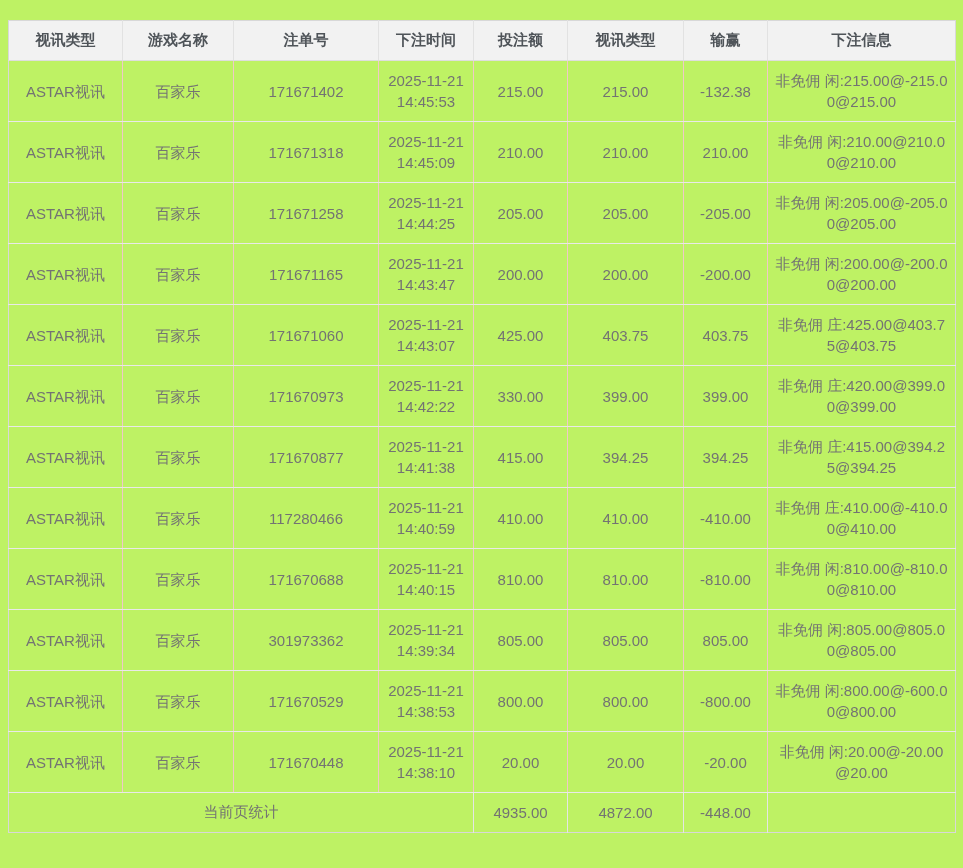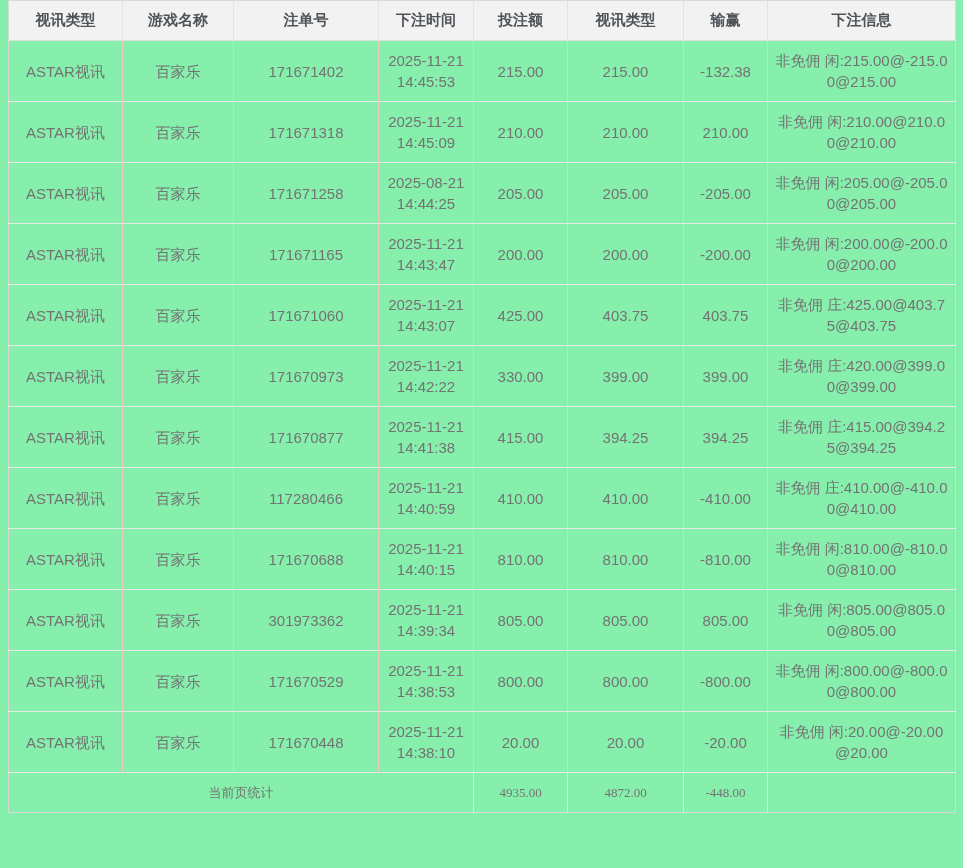--- a/index.html
+++ b/index.html
@@ -4,23 +4,23 @@
 <style>
   html, body {
     margin: 0;
     padding: 0;
     background: #ffffff;
     font-family: "Liberation Sans", "DejaVu Sans", sans-serif;
   }
   .page {
     width: 963px;
     height: 868px;
-    background: #86efac;
+    background: #bef264;
     box-sizing: border-box;
-    padding: 0 8px 0 8px;
+    padding: 20px 8px 0 8px;
   }
   table.report {
     border-collapse: collapse;
     table-layout: fixed;
     width: 947px;
     border: 1px solid #d8d8d8;
   }
   table.report th,
   table.report td {
     box-sizing: border-box;
@@ -47,25 +47,24 @@
     line-height: 21px;
     height: 61px;
     border-right: 1px solid #f0c8c8;
     border-bottom: 1px solid #e9e9e9;
   }
   table.report tbody td:last-child { border-right: none; }
   td.col-info { word-break: break-all; }
   
   table.report tfoot td {
     color: #737373;
-    font-size: 13px;
+    font-size: 15px;
     height: 40px;
     border-right: 1px solid #e5e5e5;
     border-bottom: 1px solid #e9e9e9;
-    font-family: Liberation Serif, serif;
   }
   table.report tfoot td:last-child { border-right: none; }
   table.report tfoot tr:last-child td { border-bottom: none; }
 </style>
 </head>
 <body>
 
 <div class="page">
   <table class="report">
     <colgroup>
@@ -108,21 +107,21 @@
     <td>2025-11-21 14:45:09</td>
     <td>210.00</td>
     <td>210.00</td>
     <td>210.00</td>
     <td class="col-info">非免佣 闲:210.00@210.00@210.00</td>
   </tr>
         <tr>
     <td>ASTAR视讯</td>
     <td>百家乐</td>
     <td>171671258</td>
-    <td>2025-08-21 14:44:25</td>
+    <td>2025-11-21 14:44:25</td>
     <td>205.00</td>
     <td>205.00</td>
     <td>-205.00</td>
     <td class="col-info">非免佣 闲:205.00@-205.00@205.00</td>
   </tr>
         <tr>
     <td>ASTAR视讯</td>
     <td>百家乐</td>
     <td>171671165</td>
     <td>2025-11-21 14:43:47</td>
@@ -192,21 +191,21 @@
     <td class="col-info">非免佣 闲:805.00@805.00@805.00</td>
   </tr>
         <tr>
     <td>ASTAR视讯</td>
     <td>百家乐</td>
     <td>171670529</td>
     <td>2025-11-21 14:38:53</td>
     <td>800.00</td>
     <td>800.00</td>
     <td>-800.00</td>
-    <td class="col-info">非免佣 闲:800.00@-800.00@800.00</td>
+    <td class="col-info">非免佣 闲:800.00@-600.00@800.00</td>
   </tr>
         <tr>
     <td>ASTAR视讯</td>
     <td>百家乐</td>
     <td>171670448</td>
     <td>2025-11-21 14:38:10</td>
     <td>20.00</td>
     <td>20.00</td>
     <td>-20.00</td>
     <td class="col-info">非免佣 闲:20.00@-20.00@20.00</td>

